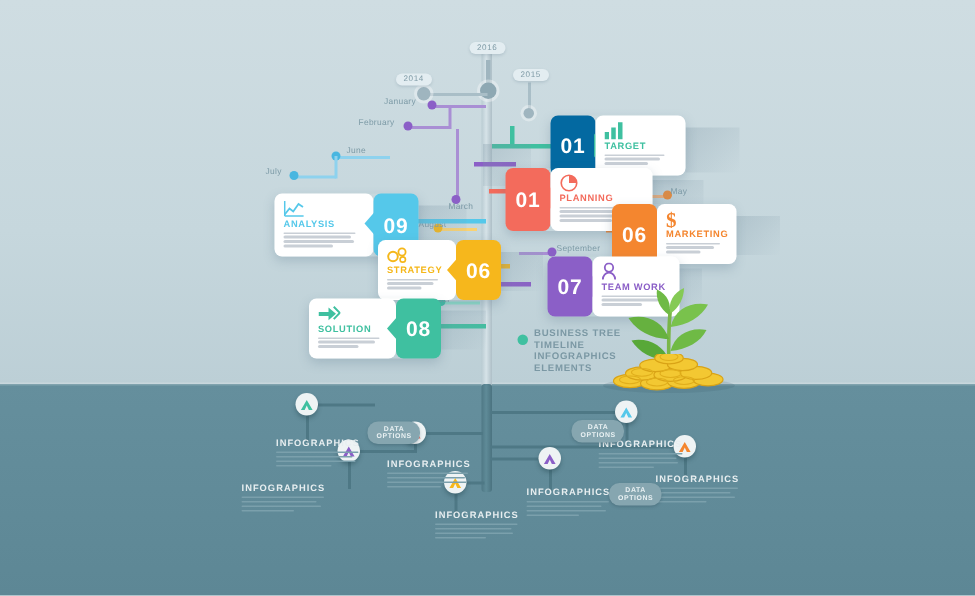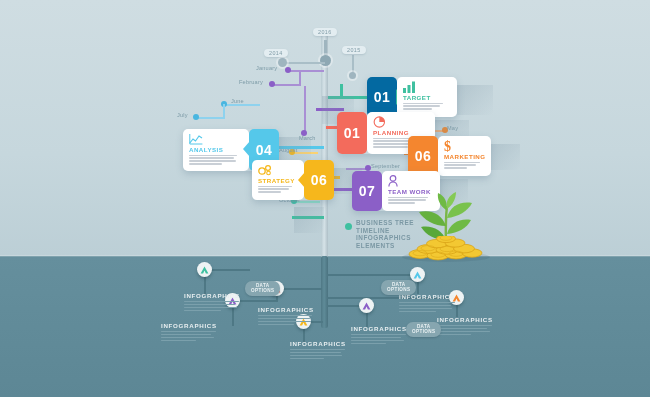--- a/index.html
+++ b/index.html
@@ -185,21 +185,21 @@
       </div>
       <div class="ttl" style="color:#55c8ea;">ANALYSIS</div>
       <div class="lorem">
         <i style="width:88%"></i>
           <i style="width:82%"></i>
           <i style="width:85%"></i>
           <i style="width:60%"></i>
       </div>
     </div>
     <div class="numbox" style="background:#55c8ea;color:#55c8ea;">
-      <span>04</span>
+      <span>09</span>
     </div>
   </div>
 
   <div class="shadow" style="left:490px;top:144px;width:30px;height:26px;"></div>
   <div class="card right" style="left:408px;top:136px;width:82px;">
     <div class="numbox" style="background:#f4862f;color:#f4862f;">
       <span>06</span>
     </div>
     <div class="body">
       <div class="ico">
@@ -232,41 +232,60 @@
           <i style="width:76%"></i>
           <i style="width:56%"></i>
       </div>
     </div>
     <div class="numbox" style="background:#f6b71c;color:#f6b71c;">
       <span>06</span>
     </div>
   </div>
 
   <div class="shadow" style="left:440px;top:179px;width:28px;height:26px;"></div>
-  <div class="card right" style="left:352px;top:171px;width:88px;">
+  <div class="card right" style="left:365px;top:171px;width:88px;">
     <div class="numbox" style="background:#8b5fc7;color:#8b5fc7;">
       <span>07</span>
     </div>
     <div class="body">
       <div class="ico">
         <svg width="10" height="12" viewBox="0 0 10 12">
           <circle cx="5" cy="3.4" r="2.8" fill="none" stroke="#8b5fc7" stroke-width="1.2"></circle>
           <path d="M0.9 11.4 A4.1 4.6 0 0 1 9.1 11.4" fill="none" stroke="#8b5fc7" stroke-width="1.2"></path>
         </svg>
       </div>
       <div class="ttl" style="color:#8b5fc7;">TEAM WORK</div>
       <div class="lorem">
         <i style="width:86%"></i>
           <i style="width:80%"></i>
           <i style="width:58%"></i>
       </div>
     </div>
   </div>
 
   <div class="shadow" style="left:294px;top:207px;width:30px;height:26px;"></div>
+  <div class="card left" style="left:206px;top:199px;width:88px;">
+    <div class="body">
+      <div class="ico">
+        <svg width="15" height="11" viewBox="0 0 15 11">
+          <path d="M0.5 4 H7 V1 L12 5.2 L7 9.5 V6.6 H0.5 Z" fill="#3fc0a0"></path>
+          <path d="M10.5 0.5 L14.5 4.6 L10.5 8.8" fill="none" stroke="#3fc0a0" stroke-width="1.3"></path>
+        </svg>
+      </div>
+      <div class="ttl" style="color:#3fc0a0;">SOLUTION</div>
+      <div class="lorem">
+        <i style="width:88%"></i>
+          <i style="width:81%"></i>
+          <i style="width:57%"></i>
+      </div>
+    </div>
+    <div class="numbox" style="background:#3fc0a0;color:#3fc0a0;">
+      <span>08</span>
+    </div>
+  </div>
 
   <div class="mdot" style="left:345px;top:223px;background:#3fc0a0;width:7px;height:7px;"></div>
   <div class="centertitle" style="left:356px;top:219px;">
     <div>BUSINESS TREE</div>
     <div>TIMELINE</div>
     <div>INFOGRAPHICS</div>
     <div>ELEMENTS</div>
   </div>
 
   <div class="plant" style="left:404px;top:192px;">

